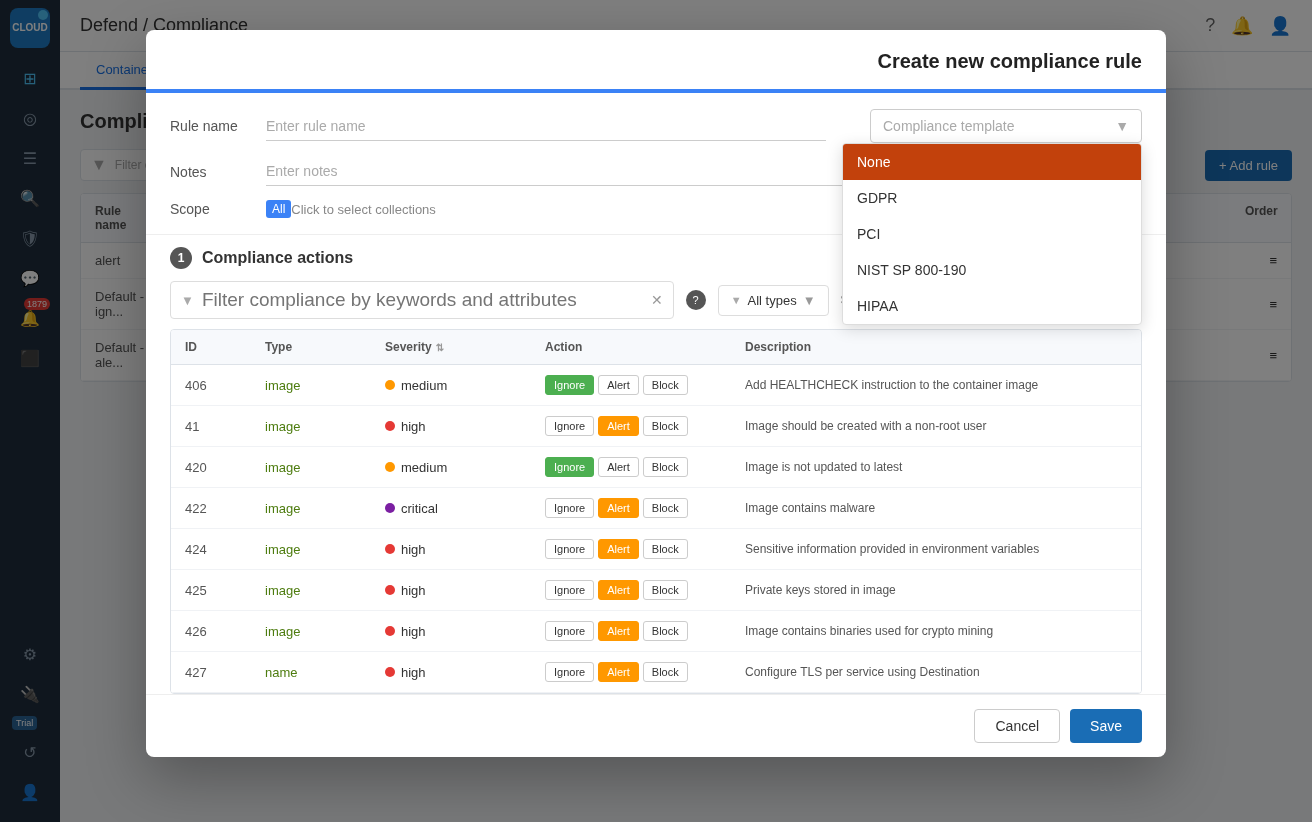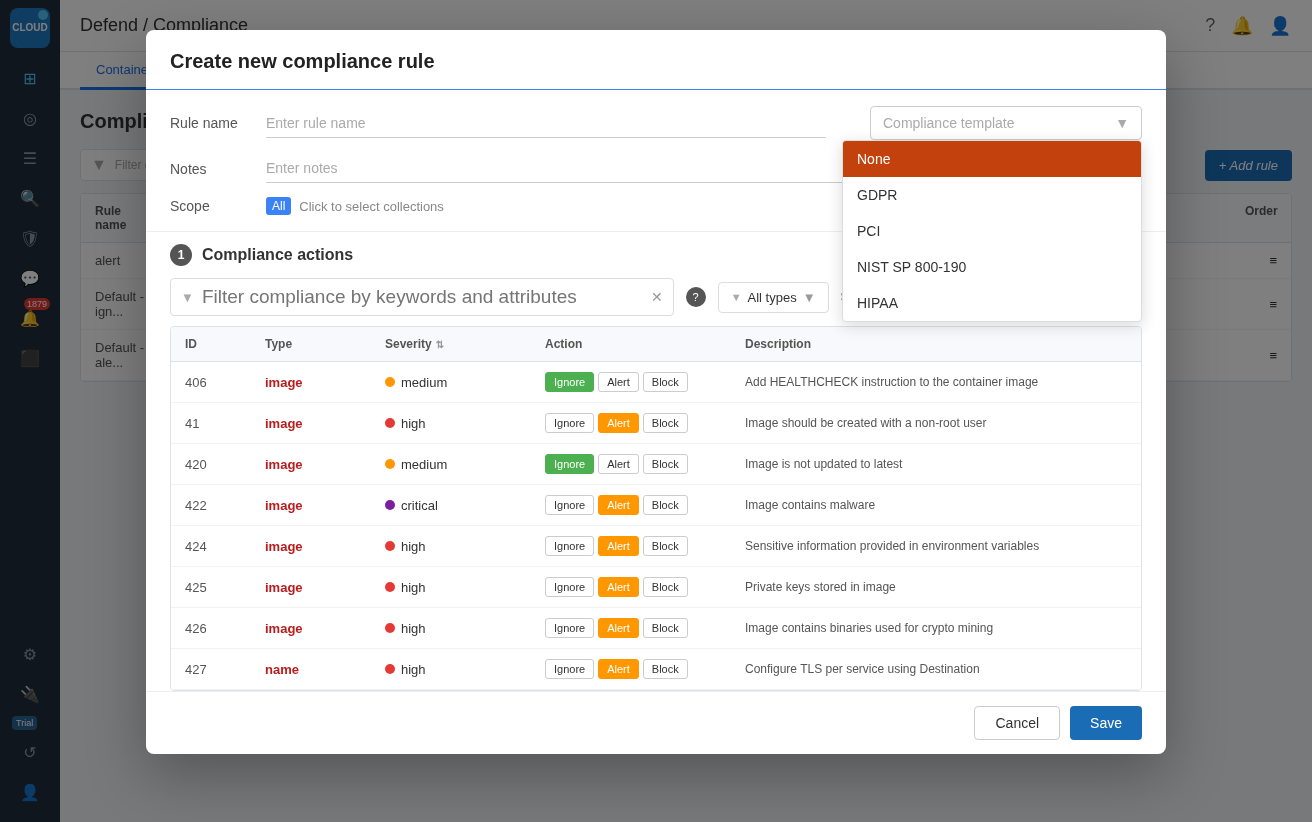--- a/index.html
+++ b/index.html
@@ -122,21 +122,21 @@
     .toolbar {
       display: flex; align-items: center; gap: 10px; margin-bottom: 12px;
     }
     .filter-bar {
       display: flex; align-items: center; gap: 8px;
       border: 1px solid #dde2e8; border-radius: 4px;
       padding: 6px 10px; background: #fff; flex: 1; max-width: 400px;
     }
     .add-rule-btn {
       background: #1a6db5; color: #fff; border: none;
-      padding: 8px 14px; border-radius: 4px; font-size: 13px; cursor: pointer; font-style: italic;
+      padding: 8px 14px; border-radius: 4px; font-size: 13px; cursor: pointer;
     }
 
     .table-container { background: #fff; border-radius: 4px; overflow: hidden; border: 1px solid #dde2e8; }
 
     
     .overlay {
       position: absolute; inset: 0;
       background: rgba(0,0,0,0.5);
       z-index: 100;
       display: flex; align-items: flex-start; justify-content: center;
@@ -149,42 +149,43 @@
       width: 1020px;
       max-height: 760px;
       display: flex;
       flex-direction: column;
       overflow: hidden;
       box-shadow: 0 20px 60px rgba(0,0,0,0.3);
     }
 
     .modal-header {
       padding: 20px 24px 16px;
-      border-bottom: 1px solid #3b82f6;
-      flex-shrink: 0;
+      border-bottom: 4px solid #3b82f6;
+      flex-shrink: 0;
+      text-align: right;
     }
     .modal-title { font-size: 20px; font-weight: 600; color: #222; }
 
     .modal-form {
       padding: 16px 24px;
       display: flex; flex-direction: column; gap: 14px;
       flex-shrink: 0;
       border-bottom: 1px solid #eee;
     }
 
     .form-row { display: flex; align-items: center; gap: 16px; }
     .form-label { font-size: 14px; color: #555; width: 80px; flex-shrink: 0; }
     .form-input {
       flex: 1; border: none; border-bottom: 1px solid #ccc;
       padding: 6px 0; font-size: 14px; color: #333; outline: none;
       background: transparent;
     }
     .form-input::placeholder { color: #aaa; }
 
-    .scope-row { display: flex; align-items: center; gap: 8px; }
+    .scope-row { display: flex; align-items: center; }
     .scope-all {
       background: #3b82f6; color: #fff; font-size: 12px;
       border-radius: 3px; padding: 2px 6px;
     }
     .scope-click { font-size: 13px; color: #888; }
 
     .compliance-template-wrapper { position: relative; flex: 0 0 300px; padding-left: 28px; }
     .compliance-template-btn {
       width: 100%; border: 1px solid #ccc; border-radius: 4px;
       padding: 8px 12px; background: #fff; cursor: pointer;
@@ -262,21 +263,21 @@
     .ct-col-action { width: 200px; flex-shrink: 0; padding: 10px 14px; }
     .ct-col-desc { flex: 1; padding: 10px 14px; }
 
     .ct-row {
       display: flex; align-items: center;
       border-bottom: 1px solid #f0f2f5;
       font-size: 13px; color: #333;
       background: #fff;
     }
     .ct-cell-id { width: 80px; flex-shrink: 0; padding: 10px 14px; color: #555; }
-    .ct-cell-type { width: 120px; flex-shrink: 0; padding: 10px 14px; color: #b91c1c; font-weight: bold; }
+    .ct-cell-type { width: 120px; flex-shrink: 0; padding: 10px 14px; color: #4d7c0f; }
     .ct-cell-sev { width: 160px; flex-shrink: 0; padding: 10px 14px; display: flex; align-items: center; gap: 6px; }
     .ct-cell-action { width: 200px; flex-shrink: 0; padding: 10px 14px; display: flex; gap: 4px; align-items: center; }
     .ct-cell-desc { flex: 1; padding: 10px 14px; color: #555; font-size: 12px; }
 
     .sev-dot { width: 10px; height: 10px; border-radius: 50%; display: inline-block; flex-shrink: 0; }
     .sev-medium { background: #ff9800; }
     .sev-high { background: #e53935; }
     .sev-critical { background: #7b1fa2; }
 
     .act-btn {

